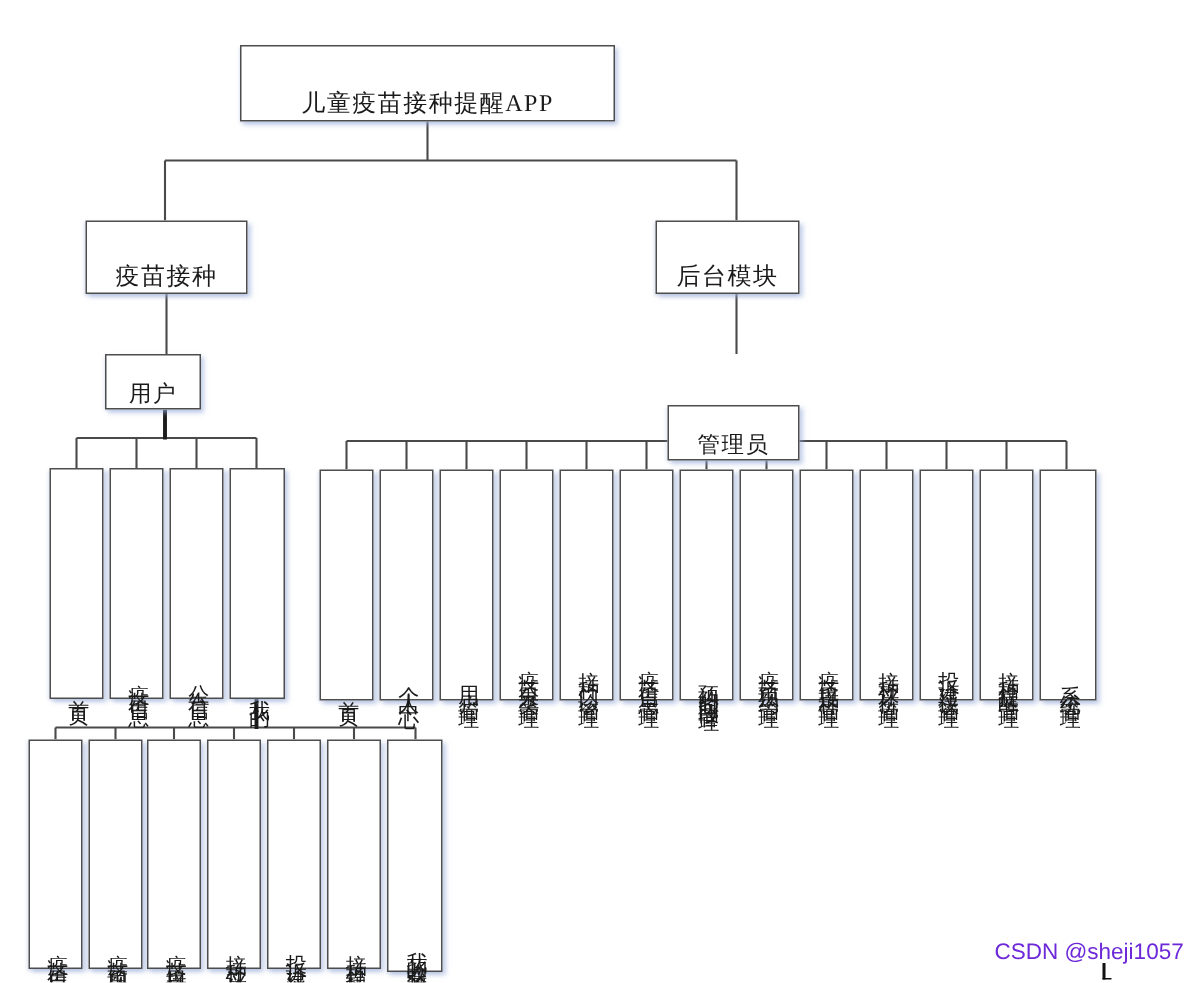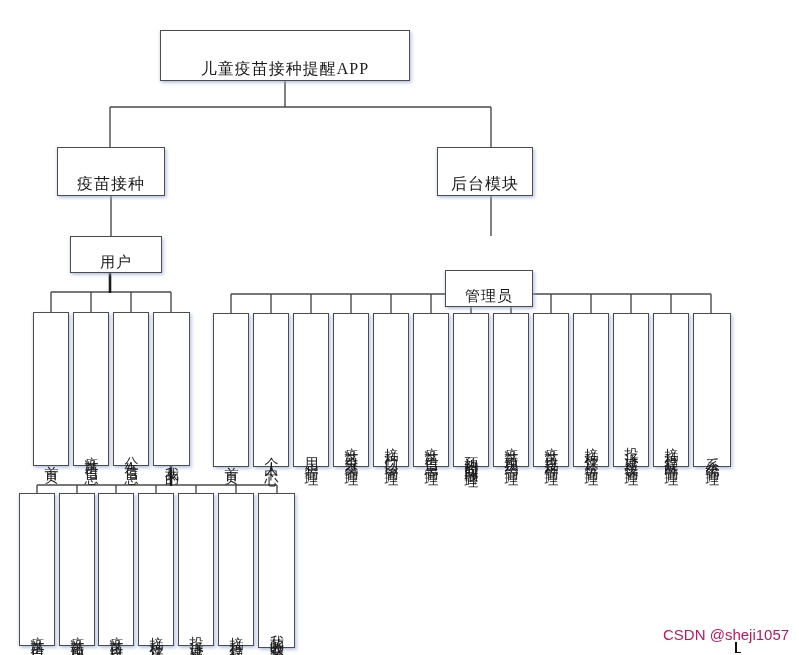--- a/index.html
+++ b/index.html
@@ -35,21 +35,21 @@
     text-orientation: upright;
     font-size: 14px;
     letter-spacing: 5px;
     line-height: 1;
   }
   .watermark {
     position: absolute;
     left: 663px; top: 626px;
     font-family: "Liberation Sans", "DejaVu Sans", sans-serif;
     font-size: 15px;
-    color: #be185d;
+    color: #6d28d9;
     white-space: nowrap;
   }
   .cursor-artifact {
     position: absolute;
     left: 735px; top: 642px;
     width: 6px; height: 11px;
     border-left: 2px solid #111;
     border-bottom: 1px solid #111;
   }
 </style>
@@ -111,21 +111,21 @@
     <span>儿童疫苗接种提醒APP</span>
   </div>
 
   <div class="node h" style="left:57px; top:147px; width:108px; height:49px;">
     <span>疫苗接种</span>
   </div>
   <div class="node h" style="left:437px; top:147px; width:96px; height:49px;">
     <span>后台模块</span>
   </div>
 
-  <div class="node h" style="left:70px; top:236px; width:92px; height:37px; font-size:15px;">
+  <div class="node h" style="left:70px; top:236px; width:64px; height:37px; font-size:15px;">
     <span>用户</span>
   </div>
   <div class="node h" style="left:445px; top:236px; width:88px; height:37px; font-size:15px;margin-top:34px;">
     <span>管理员</span>
   </div>
 
   <div class="node v" style="left:33px; top:312px; width:36px; height:154px;">
     <span>首页</span>
   </div>
   <div class="node v" style="left:73px; top:312px; width:36px; height:154px;">

